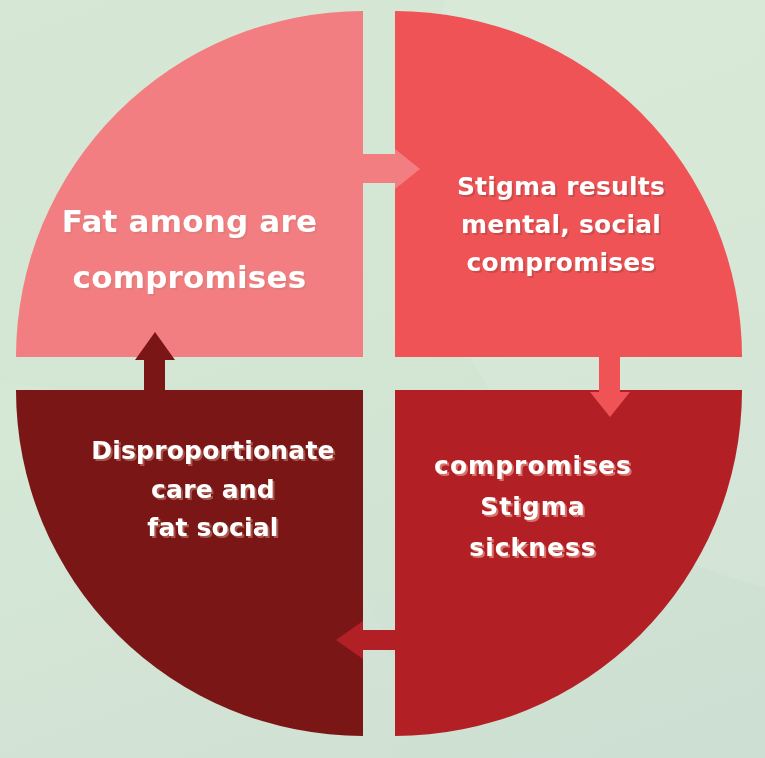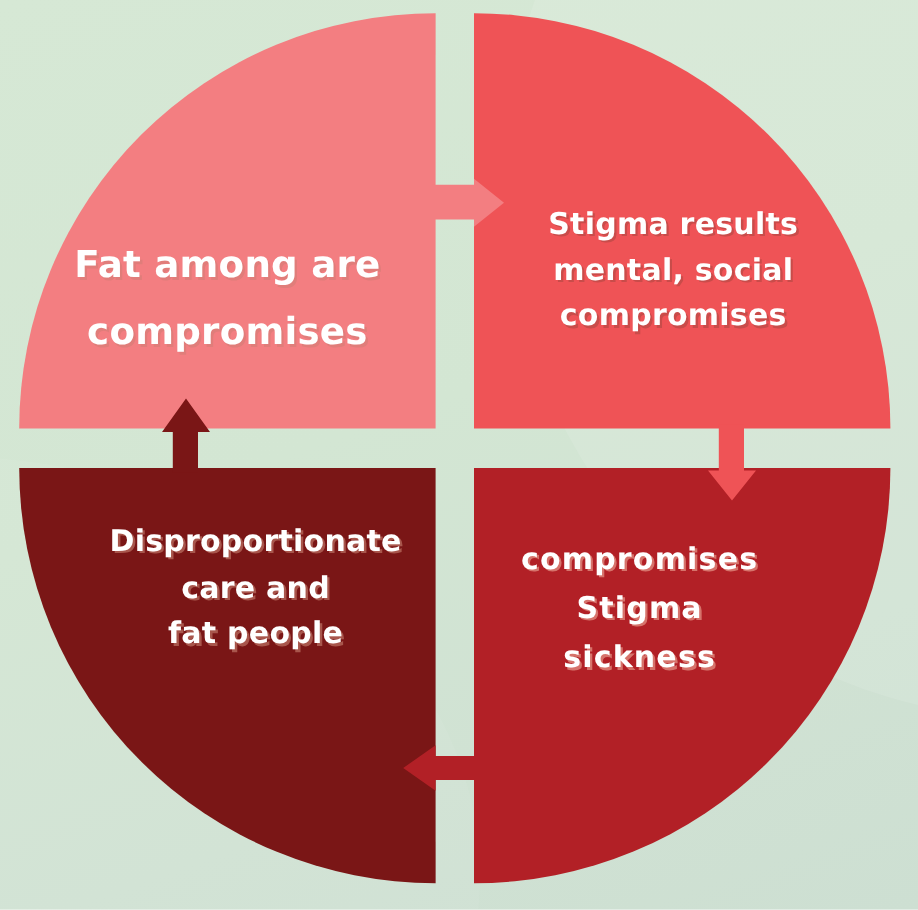--- a/index.html
+++ b/index.html
@@ -66,15 +66,15 @@
     <span class="ln">compromises</span>
   </div>
   <div class="label lbl-br">
     <span class="ln">compromises</span>
     <span class="ln">Stigma</span>
     <span class="ln">sickness</span>
   </div>
   <div class="label lbl-bl">
     <span class="ln">Disproportionate</span>
     <span class="ln">care and</span>
-    <span class="ln">fat people</span>
+    <span class="ln">fat social</span>
   </div>
 </div>
 
 </body></html>

